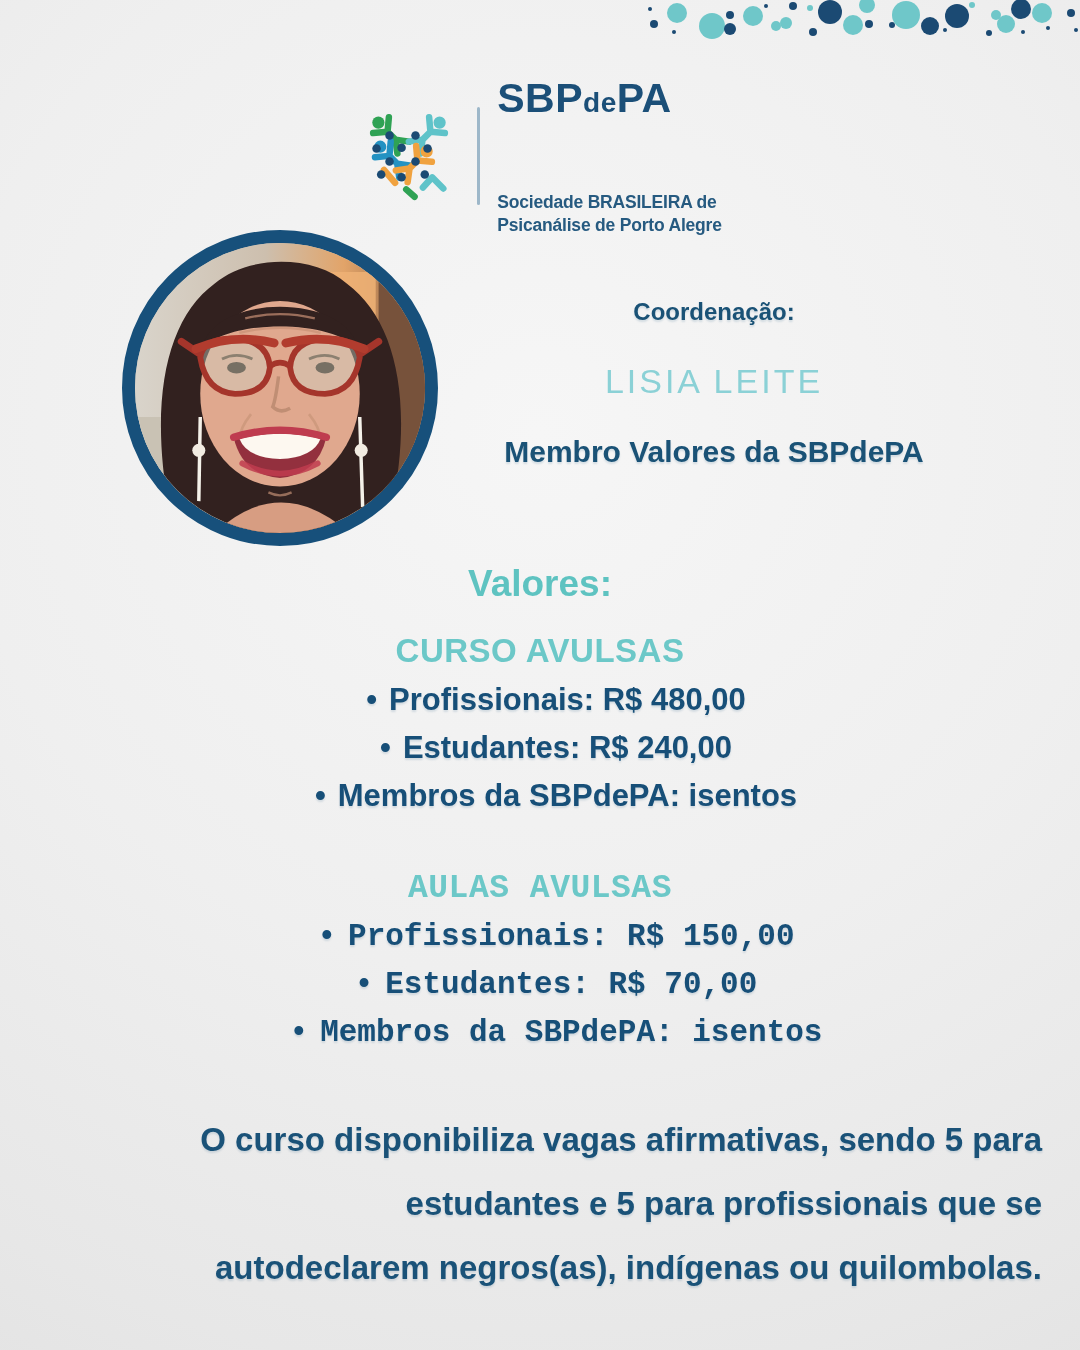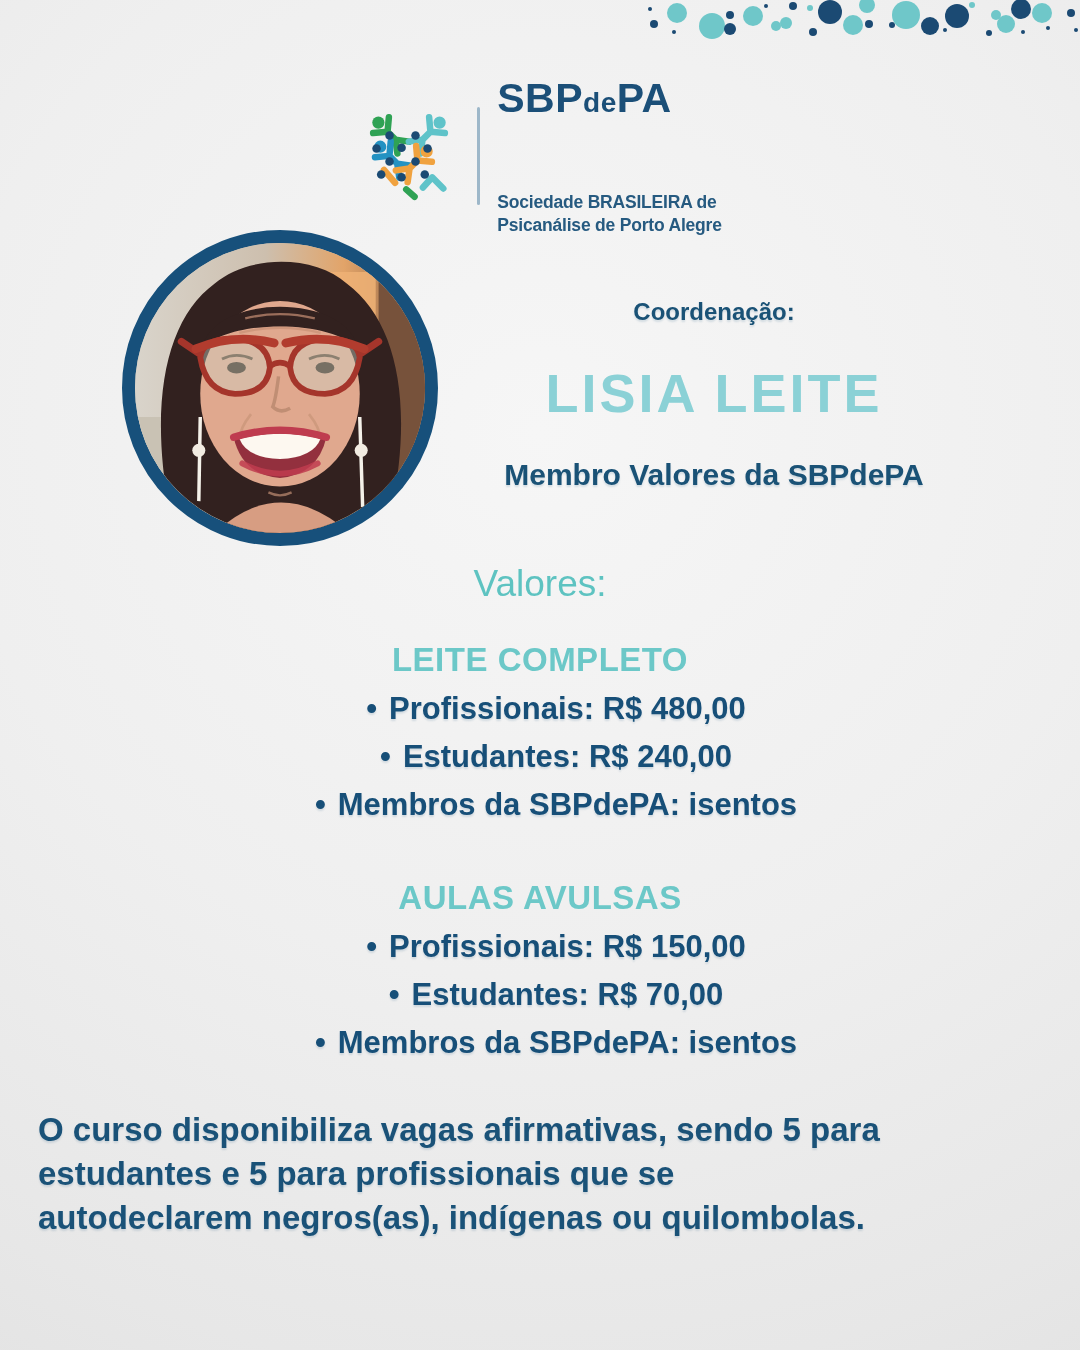--- a/index.html
+++ b/index.html
@@ -21,36 +21,36 @@
   .logo-sub { margin-top:20px; color:#265a80; font-weight:bold; font-size:17.5px; line-height:23px; white-space:pre-line; letter-spacing:-0.2px; }
 
   
   .photo { position:absolute; left:122px; top:230px; width:316px; height:316px;
     border-radius:50%; border:13px solid #17507b; overflow:hidden; background:#cfc6b8; }
   .photo svg { display:block; width:100%; height:100%; }
 
   
   .coord { position:absolute; left:468px; top:298px; width:492px; text-align:center; }
   .coord-label { font-size:24px; font-weight:bold; color:#1a5276; text-shadow:0 2px 2px rgba(23,79,120,.15); }
-  .coord-name { margin-top:36px; font-size:54px; font-weight:bold; color:#8bd1d6; letter-spacing:3px; }
+  .coord-name { margin-top:36px; font-size:34px; font-weight:normal; color:#8bd1d6; letter-spacing:3px; }
   .coord-role { margin-top:34px; font-size:30px; font-weight:bold; color:#1a5276; text-shadow:0 2px 2px rgba(23,79,120,.15); }
 
   
   .prices { position:absolute; top:563px; left:0; width:100%; text-align:center; }
-  .valores-title { font-size:37px; font-weight:normal; color:#5ec3c1; margin-bottom:36px; }
+  .valores-title { font-size:37px; font-weight:bold; color:#5ec3c1; margin-bottom:27px; }
   .price-heading { font-size:33px; font-weight:bold; color:#6cc8c8; letter-spacing:0.5px; margin-bottom:6px; }
   .price-list { list-style:none; }
   .price-list li { font-size:31px; font-weight:bold; color:#174f78; line-height:48px;
     text-shadow:0 2px 2px rgba(23,79,120,.14);padding-left:32px; }
   .blt { margin-right:12px; }
-  .group-aulas { margin-top:50px; }
-
-  
-  .footer-note { position:absolute; top:1108px; left:38px; right:38px; text-align:left;
-    font-size:33px; font-weight:bold; color:#1a5278; line-height:44px; white-space:pre-line;
+  .group-aulas { margin-top:50px;font-family:Liberation Mono, monospace; }
+
+  
+  .footer-note { position:absolute; top:1108px; left:46px; right:38px; text-align:right;
+    font-size:33px; font-weight:bold; color:#1a5278; line-height:64px; white-space:pre-line;
     text-shadow:0 2px 2px rgba(23,79,120,.14); }
 </style>
 </head>
 <body>
 
 <div class="canvas">
 
   <svg class="dots" viewBox="0 0 1080 50">
       <circle cx="650" cy="9" r="2" fill="#1b4a73"></circle>
       <circle cx="677" cy="13" r="10" fill="#6fc7c9"></circle>
@@ -180,21 +180,21 @@
   <section class="coord">
     <div class="coord-label">Coordenação:</div>
     <div class="coord-name">LISIA LEITE</div>
     <div class="coord-role">Membro Valores da SBPdePA</div>
   </section>
 
   <section class="prices">
     <h2 class="valores-title">Valores:</h2>
 
     <div class="price-group">
-      <h3 class="price-heading">LEITE COMPLETO</h3>
+      <h3 class="price-heading">CURSO AVULSAS</h3>
       <ul class="price-list">
         <li><span class="blt">•</span><span>Profissionais: R$ 480,00</span></li>
         <li><span class="blt">•</span><span>Estudantes: R$ 240,00</span></li>
         <li><span class="blt">•</span><span>Membros da SBPdePA: isentos</span></li>
       </ul>
     </div>
 
     <div class="price-group group-aulas">
       <h3 class="price-heading">AULAS AVULSAS</h3>
       <ul class="price-list">

